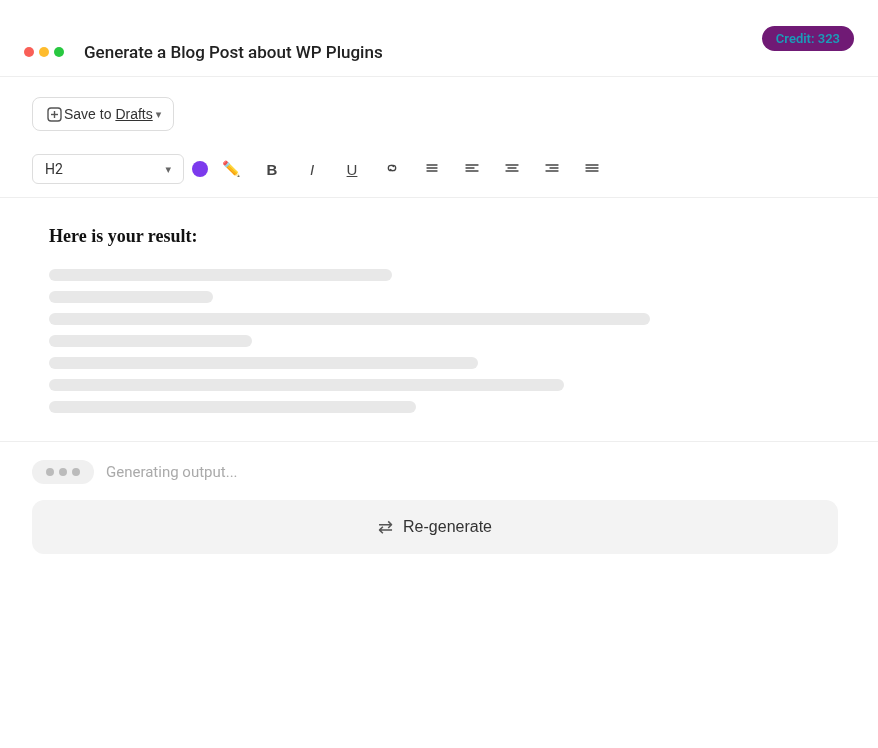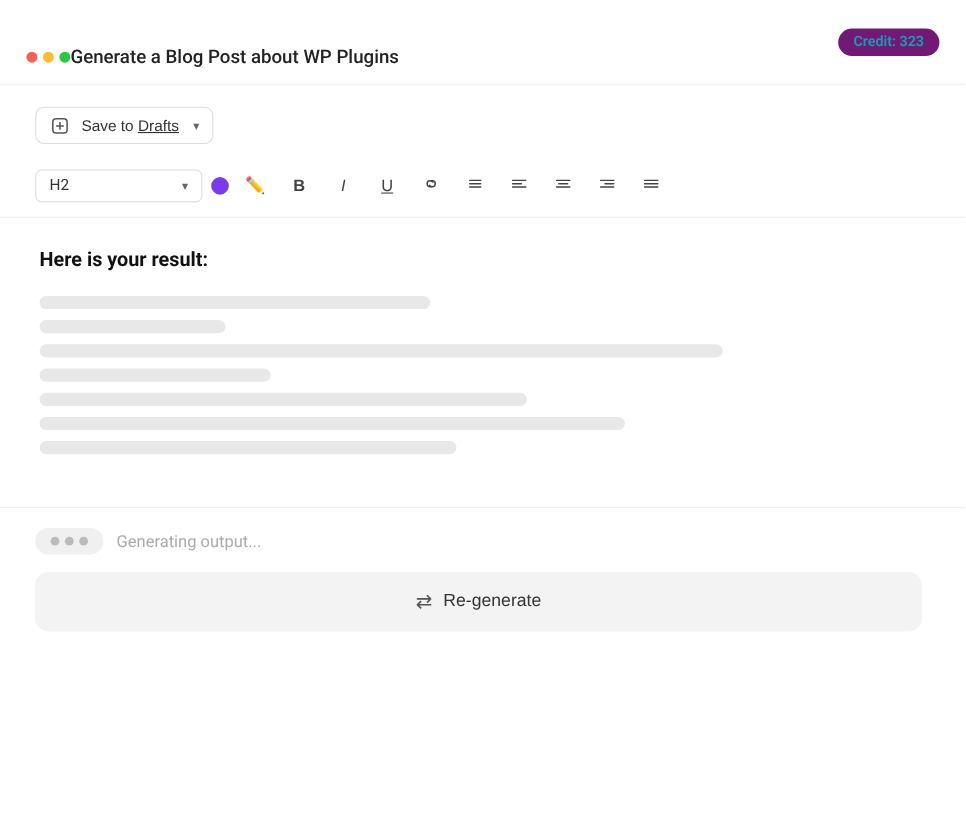--- a/index.html
+++ b/index.html
@@ -17,21 +17,21 @@
       display: flex;
       align-items: center;
       justify-content: space-between;
       padding: 14px 24px;
       border-bottom: 1px solid #eee;
     }
 
     .top-bar-left {
       display: flex;
       align-items: center;
-      gap: 0;
+      gap: 20px;
       margin-top: 28px;
     }
 
     .dots-icon {
       display: flex;
       gap: 5px;
       align-items: center;
     }
 
     .dot {
@@ -69,21 +69,21 @@
 
     .doc-title {
       font-size: 20px;
       font-weight: 700;
       color: #111;
     }
 
     .save-drafts-btn {
       display: flex;
       align-items: center;
-      gap: 11px;
+      gap: 1px;
       border: 1px solid #ddd;
       border-radius: 8px;
       padding: 7px 12px;
       background: #fff;
       cursor: pointer;
       font-size: 14px;
       color: #333;
     }
 
     .save-drafts-btn .btn-icon {
@@ -155,21 +155,22 @@
     .color-dot {
       width: 16px;
       height: 16px;
       border-radius: 50%;
       background: #7c3aed;
       cursor: pointer;
     }
 
     
     .content-area {
-      padding: 28px 36px;
+      padding: 28px 49px;
+      font-family: Liberation Serif, serif;
     }
 
     .result-heading {
       font-size: 18px;
       font-weight: 700;
       color: #111;
       margin-bottom: 22px;
     }
 
     .skeleton-lines {
@@ -182,21 +183,20 @@
       height: 12px;
       border-radius: 6px;
       background: #e8e8e8;
     }
 
     
     .bottom-area {
       border-top: 1px solid #eee;
       padding: 18px 40px 20px 32px;
       background: #fff;
-      margin-top: 20px;
     }
 
     .generating-row {
       display: flex;
       align-items: center;
       gap: 12px;
       margin-bottom: 16px;
     }
 
     .generating-dots {

